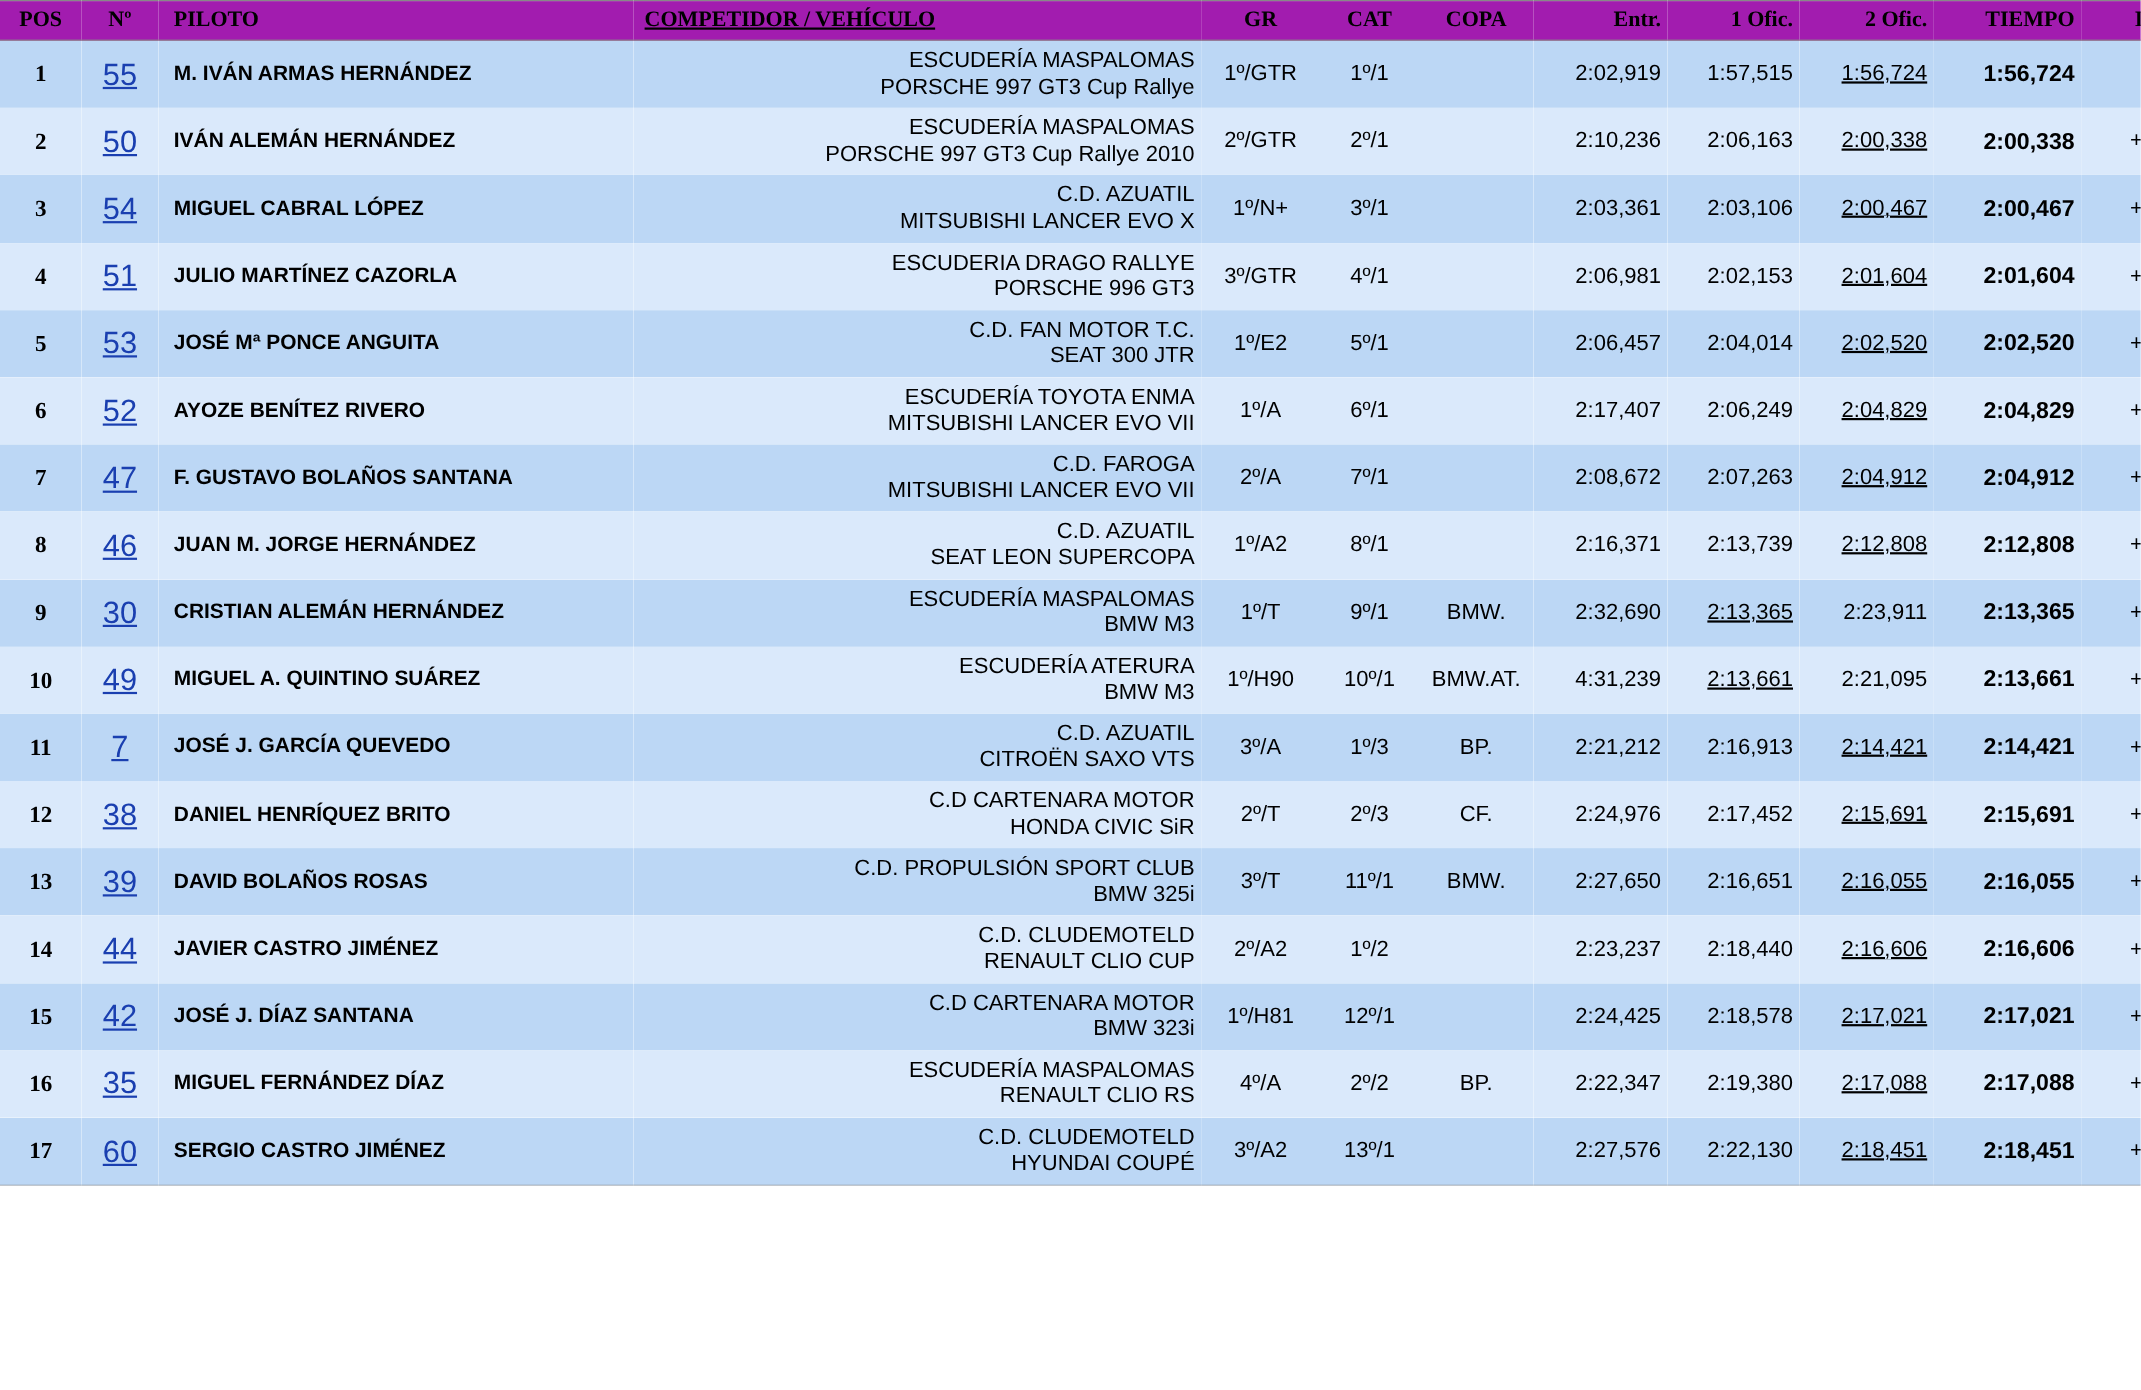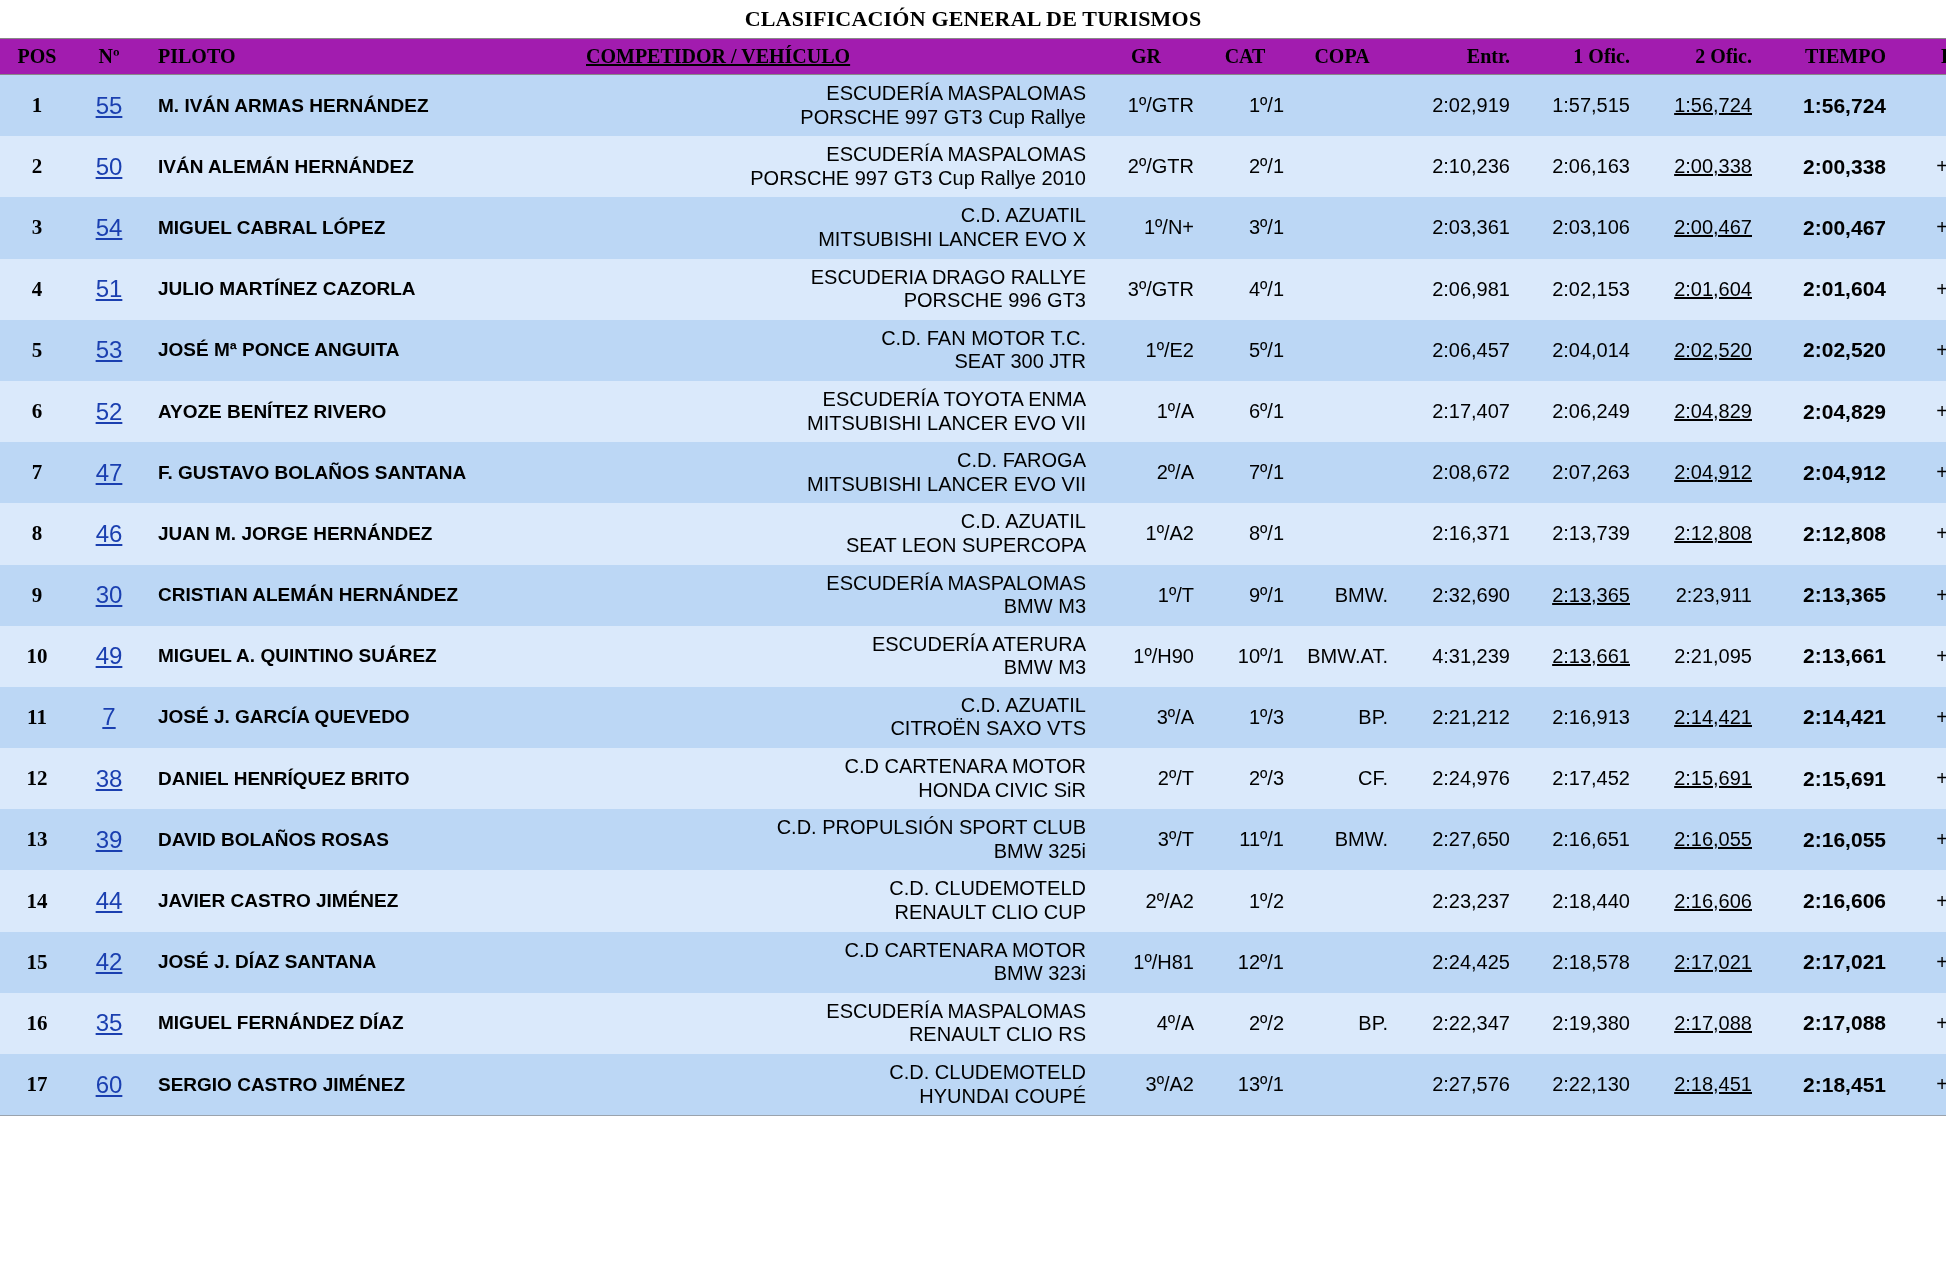--- a/index.html
+++ b/index.html
@@ -76,53 +76,52 @@
     font-size: 21px;
     text-align: center;
   }
   td.num {
     text-align: center;
   }
   td.num a {
     color: #1a3fb0;
     text-decoration: underline;
     font-family: "Liberation Sans", sans-serif;
-    font-size: 24px;
+    font-size: 28px;
     cursor: pointer;
   }
   td.pilot {
     text-align: left;
     padding-left: 14px;
     font-size: 19px;
     font-weight: bold;
   }
   td.comp {
     text-align: right;
     padding-left: 10px;
     line-height: 1.18;
   }
   td.comp .line1 { display: block; }
   td.comp .line2 { display: block; }
-  td.gr, td.cat, td.copa { text-align: right; }
+  td.gr, td.cat, td.copa { text-align: center; }
   td.entr, td.of1, td.of2, td.difa, td.dif1 { text-align: right; }
   td.tiempo {
     text-align: right;
     font-weight: bold;
     font-family: "Liberation Sans", sans-serif;
     font-size: 21px;
   }
   .underlined { text-decoration: underline; }
   tbody tr:last-child td { border-bottom: 1px solid #9aa3ad; }
 </style>
 </head>
 <body>
 
 <div class="page">
 
-  <div class="doc-title">CLASIFICACIÓN GENERAL DE TURISMOS</div>
 
   <table class="results">
     <thead>
       <tr class="header-row">
         <th class="c-pos">POS</th>
         <th class="c-num">Nº</th>
         <th class="c-pilot">PILOTO</th>
         <th class="c-comp">COMPETIDOR / VEHÍCULO</th>
         <th class="c-gr">GR</th>
         <th class="c-cat">CAT</th>

